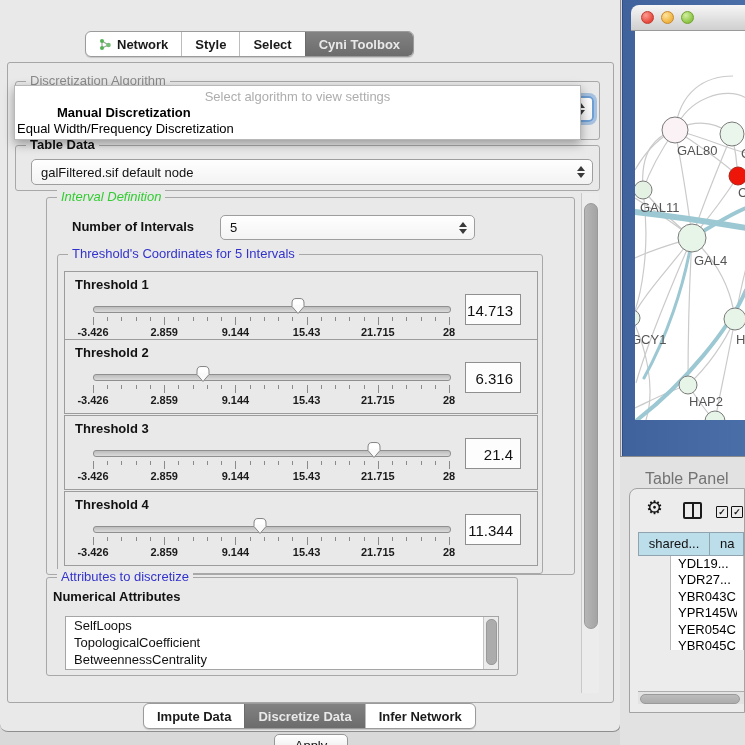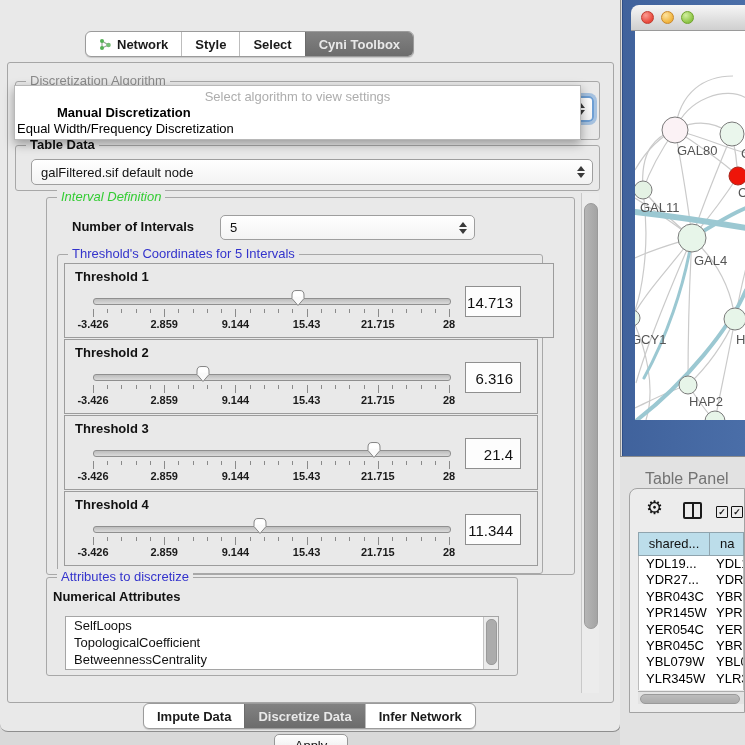--- a/index.html
+++ b/index.html
@@ -108,21 +108,21 @@
   .tp-body{position:absolute;left:9px;top:31px;width:116px;height:225px;background:#ECECEC;border:1px solid #A3A3A3;border-radius:8px 0 0 0;box-sizing:border-box;}
   .gear{position:absolute;left:16px;top:7px;font-size:19px;color:#141414;}
   .split-icon{position:absolute;left:53px;top:13px;width:15px;height:13px;border:2px solid #1B1B1B;border-radius:2px;}
   .split-icon::after{content:"";position:absolute;left:50%;top:0;width:2px;height:100%;background:#1B1B1B;transform:translateX(-50%);}
   .cb-icon{position:absolute;top:17px;width:10px;height:10px;border:1.6px solid #141414;border-radius:1px;font-size:9px;line-height:10px;text-align:center;color:#141414;font-weight:bold;}
   .tp-table{position:absolute;left:8px;top:43px;width:106px;}
   .tp-header{display:flex;height:24px;border:1px solid #8FA4AE;box-sizing:border-box;}
   .tp-hcell{background:#BCDDEA;font-size:13px;color:#111;line-height:22px;box-sizing:border-box;overflow:hidden;white-space:nowrap;}
   .tp-hcell.c1{width:71px;text-align:center;border-right:1px solid #8FA4AE;}
   .tp-hcell.c2{flex:1;padding-left:10px;}
-  .tp-rows{height:134px;overflow:hidden;background:#be185d;border-left:1px solid #BBB;border-right:1px solid #BBB;}
+  .tp-rows{height:94px;overflow:hidden;background:#be185d;border-left:1px solid #BBB;border-right:1px solid #BBB;margin-left:32px;}
   .tp-row{display:flex;height:16.4px;background:#FFF;}
   .tp-cell{font-size:13px;color:#000;line-height:16px;white-space:nowrap;overflow:hidden;box-sizing:border-box;}
   .tp-cell.c1{width:71px;padding-left:7px;}
   .tp-cell.c2{flex:1;padding-left:6px;}
 
   svg{display:block;}
 </style>
 </head>
 <body>
 
@@ -188,21 +188,21 @@
         <span>5</span>
         <span class="arrows">
             <span class="arr-up"></span>
             <span class="arr-dn"></span>
           </span>
       </div>
 
       <div class="titled-group" style="left:10px;top:56px;width:484px;height:318px;" id="thresholdGroup">
         <span class="group-title gt-blue">Threshold's Coordinates for 5 Intervals</span>
 
-      <div class="th-panel" style="top: 8px; padding-left: 16px;">
+      <div class="th-panel" style="top: 16px;">
             <div class="th-label">Threshold 1</div>
             <div class="th-track"></div>
             <div class="th-thumb" style="left: 225.482px;">
               <svg width="16" height="18" viewBox="0 0 16 18">
                 <path d="M2 6 Q2 1.5 6 1.5 L10 1.5 Q14 1.5 14 6 L14 9.5 L8 16.5 L2 9.5 Z" fill="#FAFAFA" stroke="#878787" stroke-width="1"></path>
                 <path d="M3.2 6 Q3.2 2.8 6.4 2.8 L9.6 2.8 Q12.8 2.8 12.8 6 L12.8 7.5 L3.2 7.5 Z" fill="#FFFFFF"></path>
               </svg>
             </div>
             <div class="th-ticks">
               <div class="tick" style="left: 0px; height: 8px;"></div>

